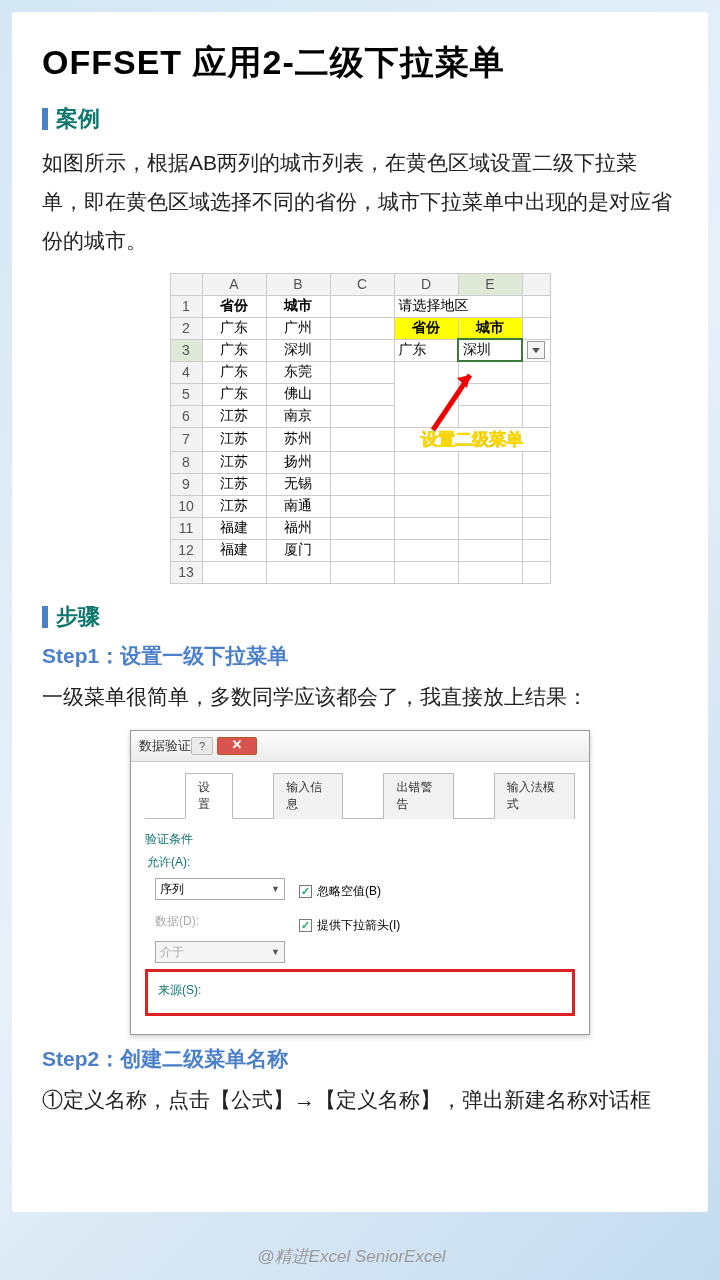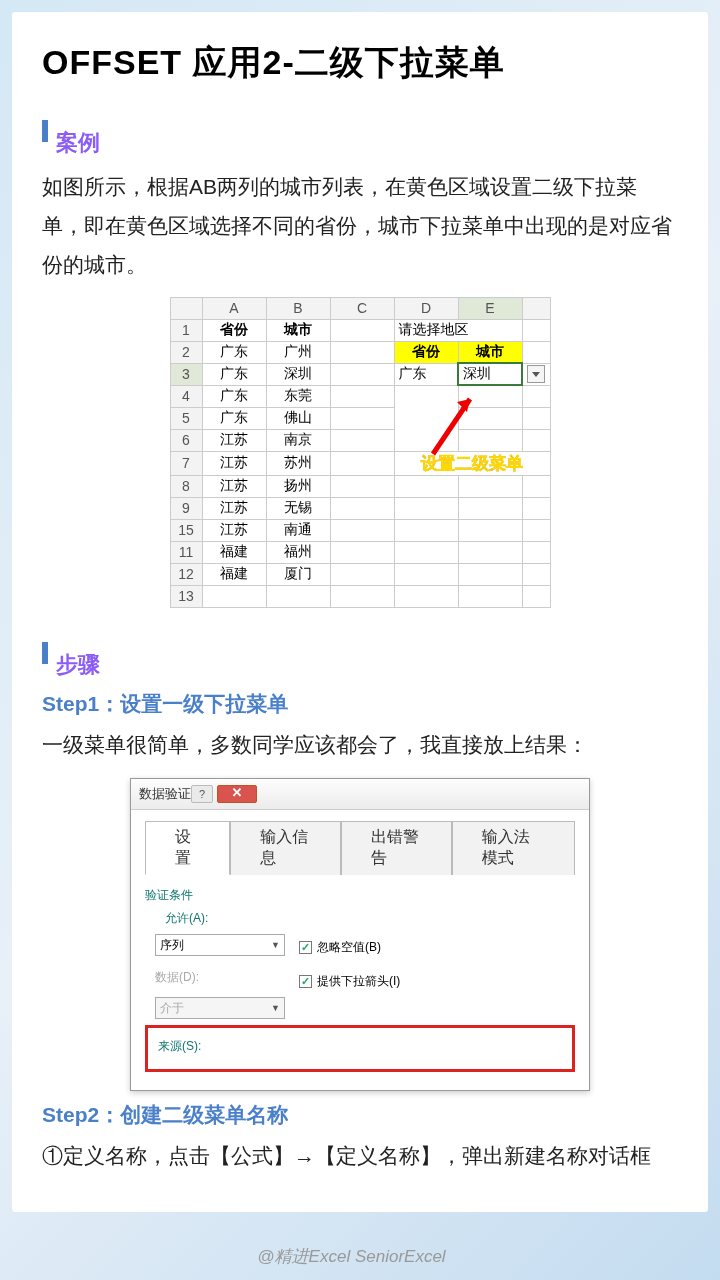--- a/index.html
+++ b/index.html
@@ -1,53 +1,53 @@
 <!DOCTYPE html>
 <html><head>
 <meta charset="utf-8">
 <style>
 * { margin:0; padding:0; box-sizing:border-box; }
 body { font-family:"Microsoft YaHei","PingFang SC",sans-serif; background:linear-gradient(135deg,#d4e8f5 0%,#e8f0f8 50%,#c4dcf0 100%); width:720px; height:1280px; overflow:hidden; position:relative; }
 .page { background:#fff; margin:12px 12px 0 12px; padding:28px 30px 20px 30px; border-radius:3px; min-height:1200px; }
 .title { font-size:34px; font-weight:900; color:#000; letter-spacing:1px; margin-bottom:18px; }
 .section-hdr { display:flex; align-items:center; margin:14px 0 10px 0; }
 .section-hdr .bar { width:6px; height:22px; background:#4a7fc9; margin-right:8px; }
-.section-hdr .txt { color:#8b5cf6; font-size:22px; font-weight:600;margin-top:24px; }
+.section-hdr .txt { color:#0f766e; font-size:22px; font-weight:600; }
 .body-txt { font-size:21px; color:#222; line-height:1.85; margin-bottom:10px; }
 .step-title { color:#4a7fc9; font-size:21px; font-weight:700; margin:10px 0 8px 0; }
 
 
 .sheet-wrap { display:flex; justify-content:center; margin:12px 0 18px 0; }
 .sheet { border-collapse:collapse; font-size:14px; position:relative; }
 .sheet th,.sheet td { border:1px solid #ccc; text-align:center; height:22px; background:#fff; }
 .sheet .colhdr { background:#f3f3f3; color:#555; font-weight:normal; width:64px; }
 .sheet .rowhdr { background:#f3f3f3; color:#555; font-weight:normal; width:32px; }
 .sheet .corner { background:#f3f3f3; width:32px; }
 .sheet .bold { font-weight:700; }
 .sheet .yellow { background:#ffff00; font-weight:700; }
 .sheet .selrow .rowhdr,.sheet .selcol { background:#e0e8d8; }
 .sheet .selcell { border:2px solid #3a7a3a !important; text-align:left; padding-left:4px; }
 .dd-btn { display:inline-block; width:18px; height:18px; border:1px solid #999; background:#f5f5f5; position:relative; vertical-align:middle; }
 .dd-btn::after { content:""; position:absolute; left:4px; top:6px; border-left:4px solid transparent; border-right:4px solid transparent; border-top:5px solid #555; }
 .arrow-cell { position:relative; }
 .red-arrow { position:absolute; left:30px; top:8px; width:40px; height:60px; }
 .red-arrow svg { overflow:visible; }
-.annot { color:#8b5cf6; font-weight:900; font-size:17px; text-shadow:0 0 1px #fff; -webkit-text-stroke:0.5px #ffd800; }
+.annot { color:#4d7c0f; font-weight:900; font-size:17px; text-shadow:0 0 1px #fff; -webkit-text-stroke:0.5px #ffd800; }
 
 
 .dialog-wrap { display:flex; justify-content:center; margin:14px 0 10px 0; }
 .dialog { width:460px; border:1px solid #999; background:#fff; font-size:13px; box-shadow:0 2px 6px rgba(0,0,0,.2); }
 .dlg-title { background:linear-gradient(#fdfdfd,#ececec); padding:6px 8px; display:flex; align-items:center; border-bottom:1px solid #ccc; }
 .dlg-title .t { color:#333; font-size:13px; }
 .dlg-title .btns { display:flex; gap:4px; }
 .dlg-title .help { width:22px; height:18px; background:#eaeaea; border:1px solid #bbb; border-radius:2px; font-size:11px; text-align:center; line-height:16px; color:#555; }
 .dlg-title .close { width:40px; height:18px; background:#d9534f; border:1px solid #b52; border-radius:2px; color:#fff; text-align:center; line-height:14px; font-weight:bold; }
 .dlg-body { padding:10px 14px 18px 14px; }
 .tabs { display:flex; border-bottom:1px solid #bbb; margin-bottom:12px; }
-.tab { padding:5px 29px; border:1px solid #bbb; border-bottom:none; background:#f2f2f2; font-size:16px; color:#333; margin-right:0; position:relative; top:1px; }
+.tab { padding:5px 12px; border:1px solid #bbb; border-bottom:none; background:#f2f2f2; font-size:12px; color:#333; margin-right:0; position:relative; top:1px;margin-left:40px; }
 .tab.active { background:#fff; border-bottom:1px solid #fff; }
 .dlg-label { font-size:12px; color:#0f766e; margin:6px 0 4px 0; }
 .dlg-row { display:flex; align-items:flex-end; gap:14px; margin-bottom:6px;margin-top:7px; }
 .dlg-select { display:flex; align-items:center; border:1px solid #aaa; height:22px; width:130px; background:#fff; padding:0 4px; justify-content:space-between; font-size:12px; }
 .dlg-select.disabled { color:#aaa; background:#f5f5f5; }
 .dlg-select .arr { font-size:9px; color:#555; }
 .chk { display:flex; align-items:center; gap:5px; font-size:12px; }
 .chk .box { width:13px; height:13px; border:1px solid #777; background:#fff; display:flex; align-items:center; justify-content:center; color:#2a6; font-size:11px; font-weight:bold; }
 .src-box { border:3px solid #d22; padding:4px 6px 10px 6px; margin-top:4px; }
 .src-input { display:flex; align-items:center; border:1px solid #aaa; height:22px; background:#fff; padding:0 4px; justify-content:space-between; font-size:12px; margin-top:3px; }
@@ -155,21 +155,21 @@
       <tr>
             <th class="rowhdr">9</th>
             <td>江苏</td>
             <td>无锡</td>
             <td></td>
             <td></td>
             <td></td>
             <td></td>
           </tr>
       <tr>
-            <th class="rowhdr">15</th>
+            <th class="rowhdr">10</th>
             <td>江苏</td>
             <td>南通</td>
             <td></td>
             <td></td>
             <td></td>
             <td></td>
           </tr>
       <tr>
             <th class="rowhdr">11</th>
             <td>福建</td>
@@ -219,21 +219,21 @@
         </div>
       </div>
       <div class="dlg-body">
         <div class="tabs">
           <div class="tab active">设置</div>
           <div class="tab">输入信息</div>
           <div class="tab">出错警告</div>
           <div class="tab">输入法模式</div>
         </div>
         <div class="dlg-label">验证条件</div>
-        <div class="dlg-label" style="margin-left:20px">允许(A):</div>
+        <div class="dlg-label" style="margin-left:2px">允许(A):</div>
         <div class="dlg-row" style="margin-left:10px">
           <div class="dlg-select">
               <span>序列</span>
               <span class="arr">▼</span>
             </div>
           <div class="chk">
               <div class="box">✓</div>
               <span>忽略空值(B)</span>
             </div>
         </div>

